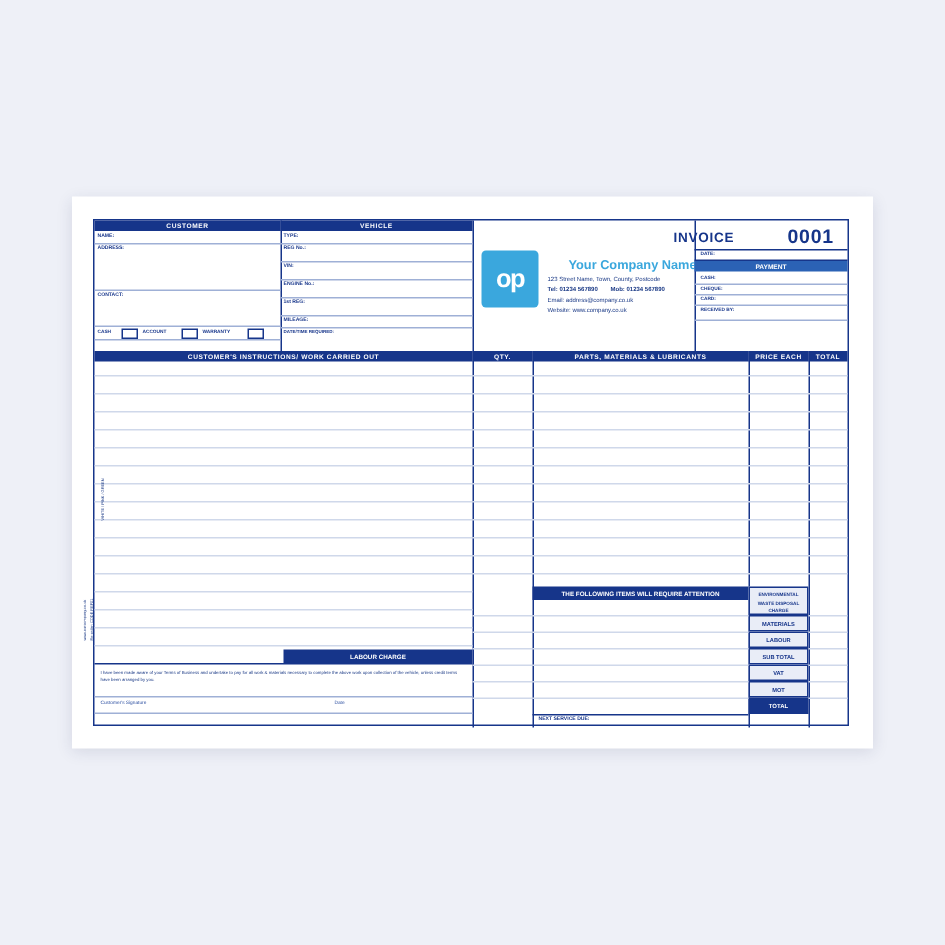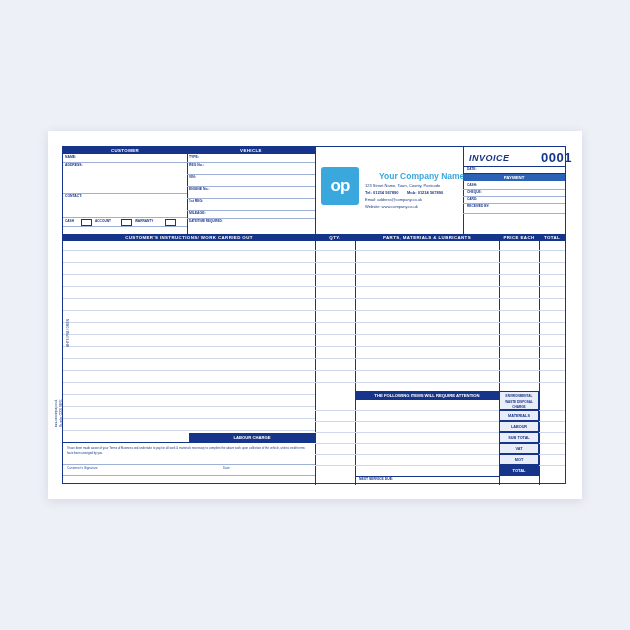--- a/index.html
+++ b/index.html
@@ -98,22 +98,22 @@
     <div class="cell lbl" style="left:126px;top:72px;font-size:3px;width:60px;line-height:4px;">DATE/TIME REQUIRED:</div>
 
     <div class="logo" style="left:258px;top:20px;">op</div>
     <div class="cell coname" style="left:302px;top:24px;">Your Company Name</div>
     <div class="cell coaddr" style="left:302px;top:36px;width:96px;">123 Street Name, Town, County, Postcode</div>
     <div class="cell coaddr" style="left:302px;top:43px;font-weight:bold;">Tel: 01234 567890</div>
     <div class="cell coaddr" style="left:344px;top:43px;font-weight:bold;">Mob: 01234 567890</div>
     <div class="cell coaddr" style="left:302px;top:50px;">Email: address@company.co.uk</div>
     <div class="cell coaddr" style="left:302px;top:57px;">Website: www.company.co.uk</div>
 
-    <div class="cell invword" style="left:406px;top:6px;font-style:italic;">INVOICE</div>
-    <div class="cell invnum" style="left:462px;top:3px;margin-left:16px;">0001</div>
+    <div class="cell invword" style="left:386px;top:6px;">INVOICE</div>
+    <div class="cell invnum" style="left:462px;top:3px;">0001</div>
     <div class="hline" style="left:400px;top:19px;width:102px;"></div>
     <div class="cell payrow" style="left:404px;top:20px;font-size:3.2px;">DATE:</div>
     <div class="hline" style="left:400px;top:26px;width:102px;"></div>
     <div class="cell paybar" style="left:400px;top:27px;width:102px;height:7px;line-height:7px;">PAYMENT</div>
     <div class="cell payrow" style="left:404px;top:36px;font-size:3.2px;">CASH:</div>
     <div class="hline" style="left:400px;top:42px;width:102px;background:#9fb0d6;"></div>
     <div class="cell payrow" style="left:404px;top:43px;font-size:3.2px;">CHEQUE:</div>
     <div class="hline" style="left:400px;top:49px;width:102px;background:#9fb0d6;"></div>
     <div class="cell payrow" style="left:404px;top:50px;font-size:3.2px;">CARD:</div>
     <div class="hline" style="left:400px;top:56px;width:102px;background:#9fb0d6;"></div>

